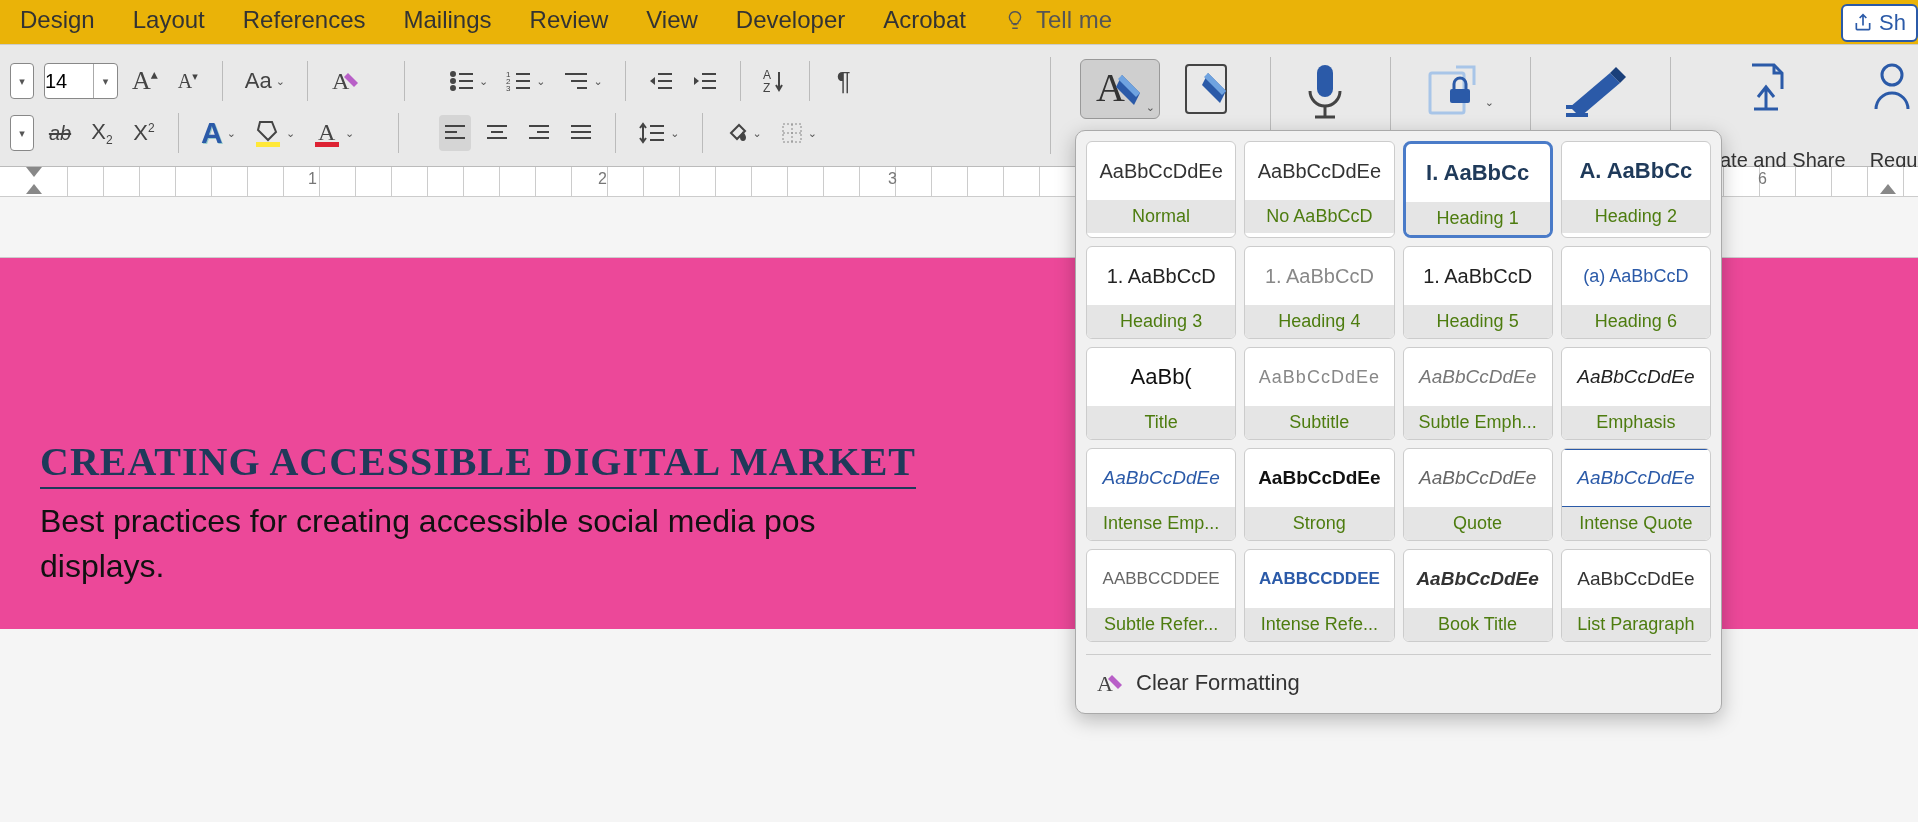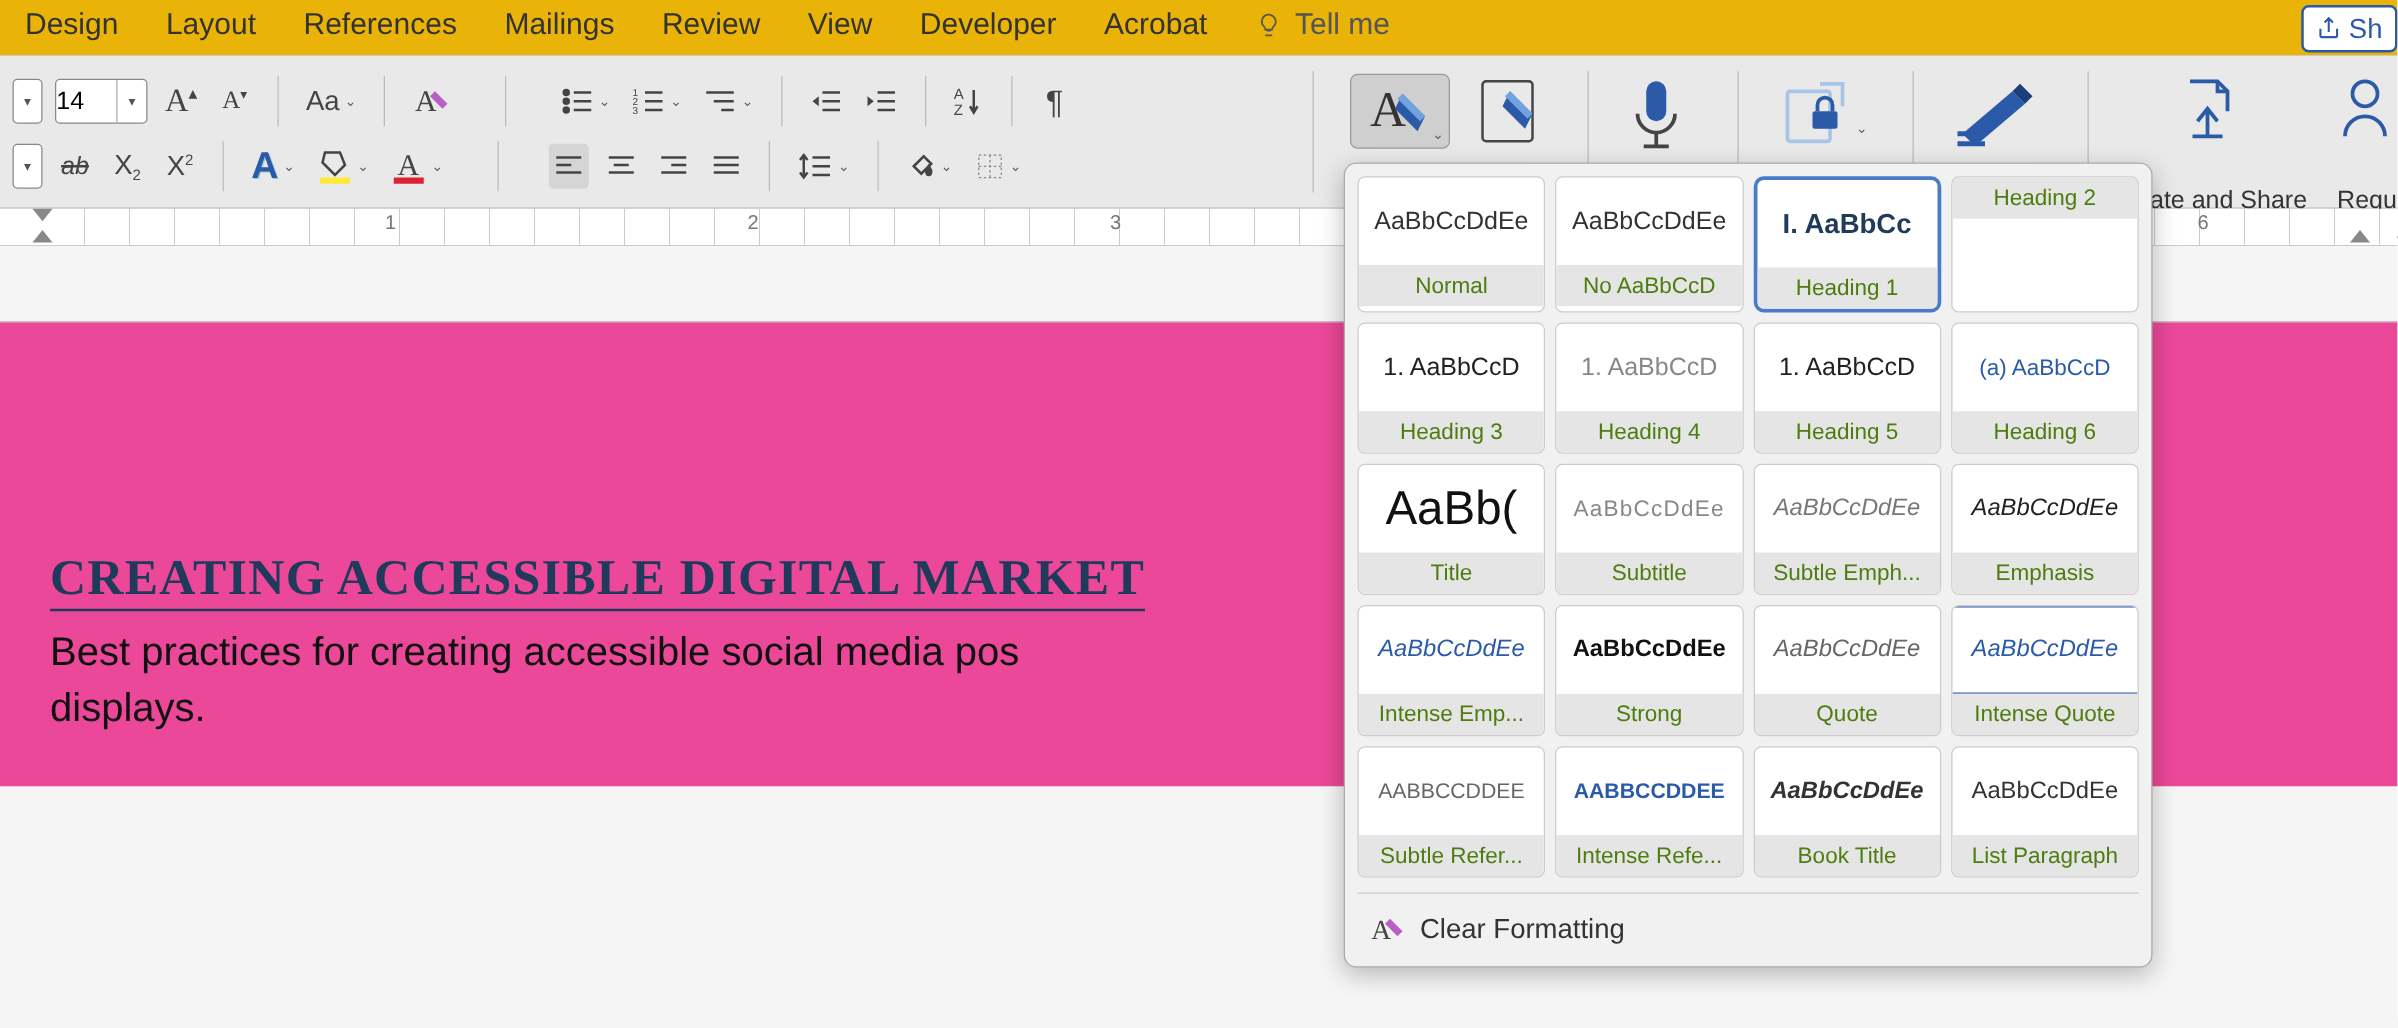--- a/index.html
+++ b/index.html
@@ -159,21 +159,21 @@
     border: 1px solid #ccc;
     border-radius: 6px;
     overflow: hidden;
     cursor: pointer;
   }
   .style-cell.selected {
     border: 3px solid #4a7bc8;
     border-radius: 8px;
   }
   .style-preview {
-    height: 70px;
+    height: 58px;
     display: flex;
     align-items: center;
     justify-content: center;
     font-size: 20px;
     color: #333;
     padding: 0 6px;
     white-space: nowrap;
     overflow: hidden;
   }
   .style-label {
@@ -576,40 +576,41 @@
       </div>
       <div class="style-cell">
         <div class="style-preview" style="font-size:20px;">AaBbCcDdEe</div>
         <div class="style-label">No AaBbCcD</div>
       </div>
       <div class="style-cell selected">
         <div class="style-preview" style="font-size:22px;font-weight:bold;color:#1f3a5a;">I.  AaBbCc</div>
         <div class="style-label">Heading 1</div>
       </div>
       <div class="style-cell">
+        <div class="style-preview" style="font-size:22px;font-weight:bold;color:#1f3a5a;">A.  AaBbCc</div>
         <div class="style-label">Heading 2</div>
       </div>
       <div class="style-cell">
         <div class="style-preview" style="font-size:20px;color:#222;">1.  AaBbCcD</div>
         <div class="style-label">Heading 3</div>
       </div>
       <div class="style-cell">
         <div class="style-preview" style="font-size:20px;color:#888;">1.  AaBbCcD</div>
         <div class="style-label">Heading 4</div>
       </div>
       <div class="style-cell">
         <div class="style-preview" style="font-size:20px;color:#222;">1.  AaBbCcD</div>
         <div class="style-label">Heading 5</div>
       </div>
       <div class="style-cell">
         <div class="style-preview" style="font-size:18px;color:#2b5aa8;">(a)  AaBbCcD</div>
         <div class="style-label">Heading 6</div>
       </div>
       <div class="style-cell">
-        <div class="style-preview" style="font-size:38px;color:#111;">AaBb(</div>
+        <div class="style-preview" style="font-size:22px;color:#111;">AaBb(</div>
         <div class="style-label">Title</div>
       </div>
       <div class="style-cell">
         <div class="style-preview" style="font-size:18px;color:#888;letter-spacing:1px;">AaBbCcDdEe</div>
         <div class="style-label">Subtitle</div>
       </div>
       <div class="style-cell">
         <div class="style-preview" style="font-size:19px;font-style:italic;color:#777;">AaBbCcDdEe</div>
         <div class="style-label">Subtle Emph...</div>
       </div>

